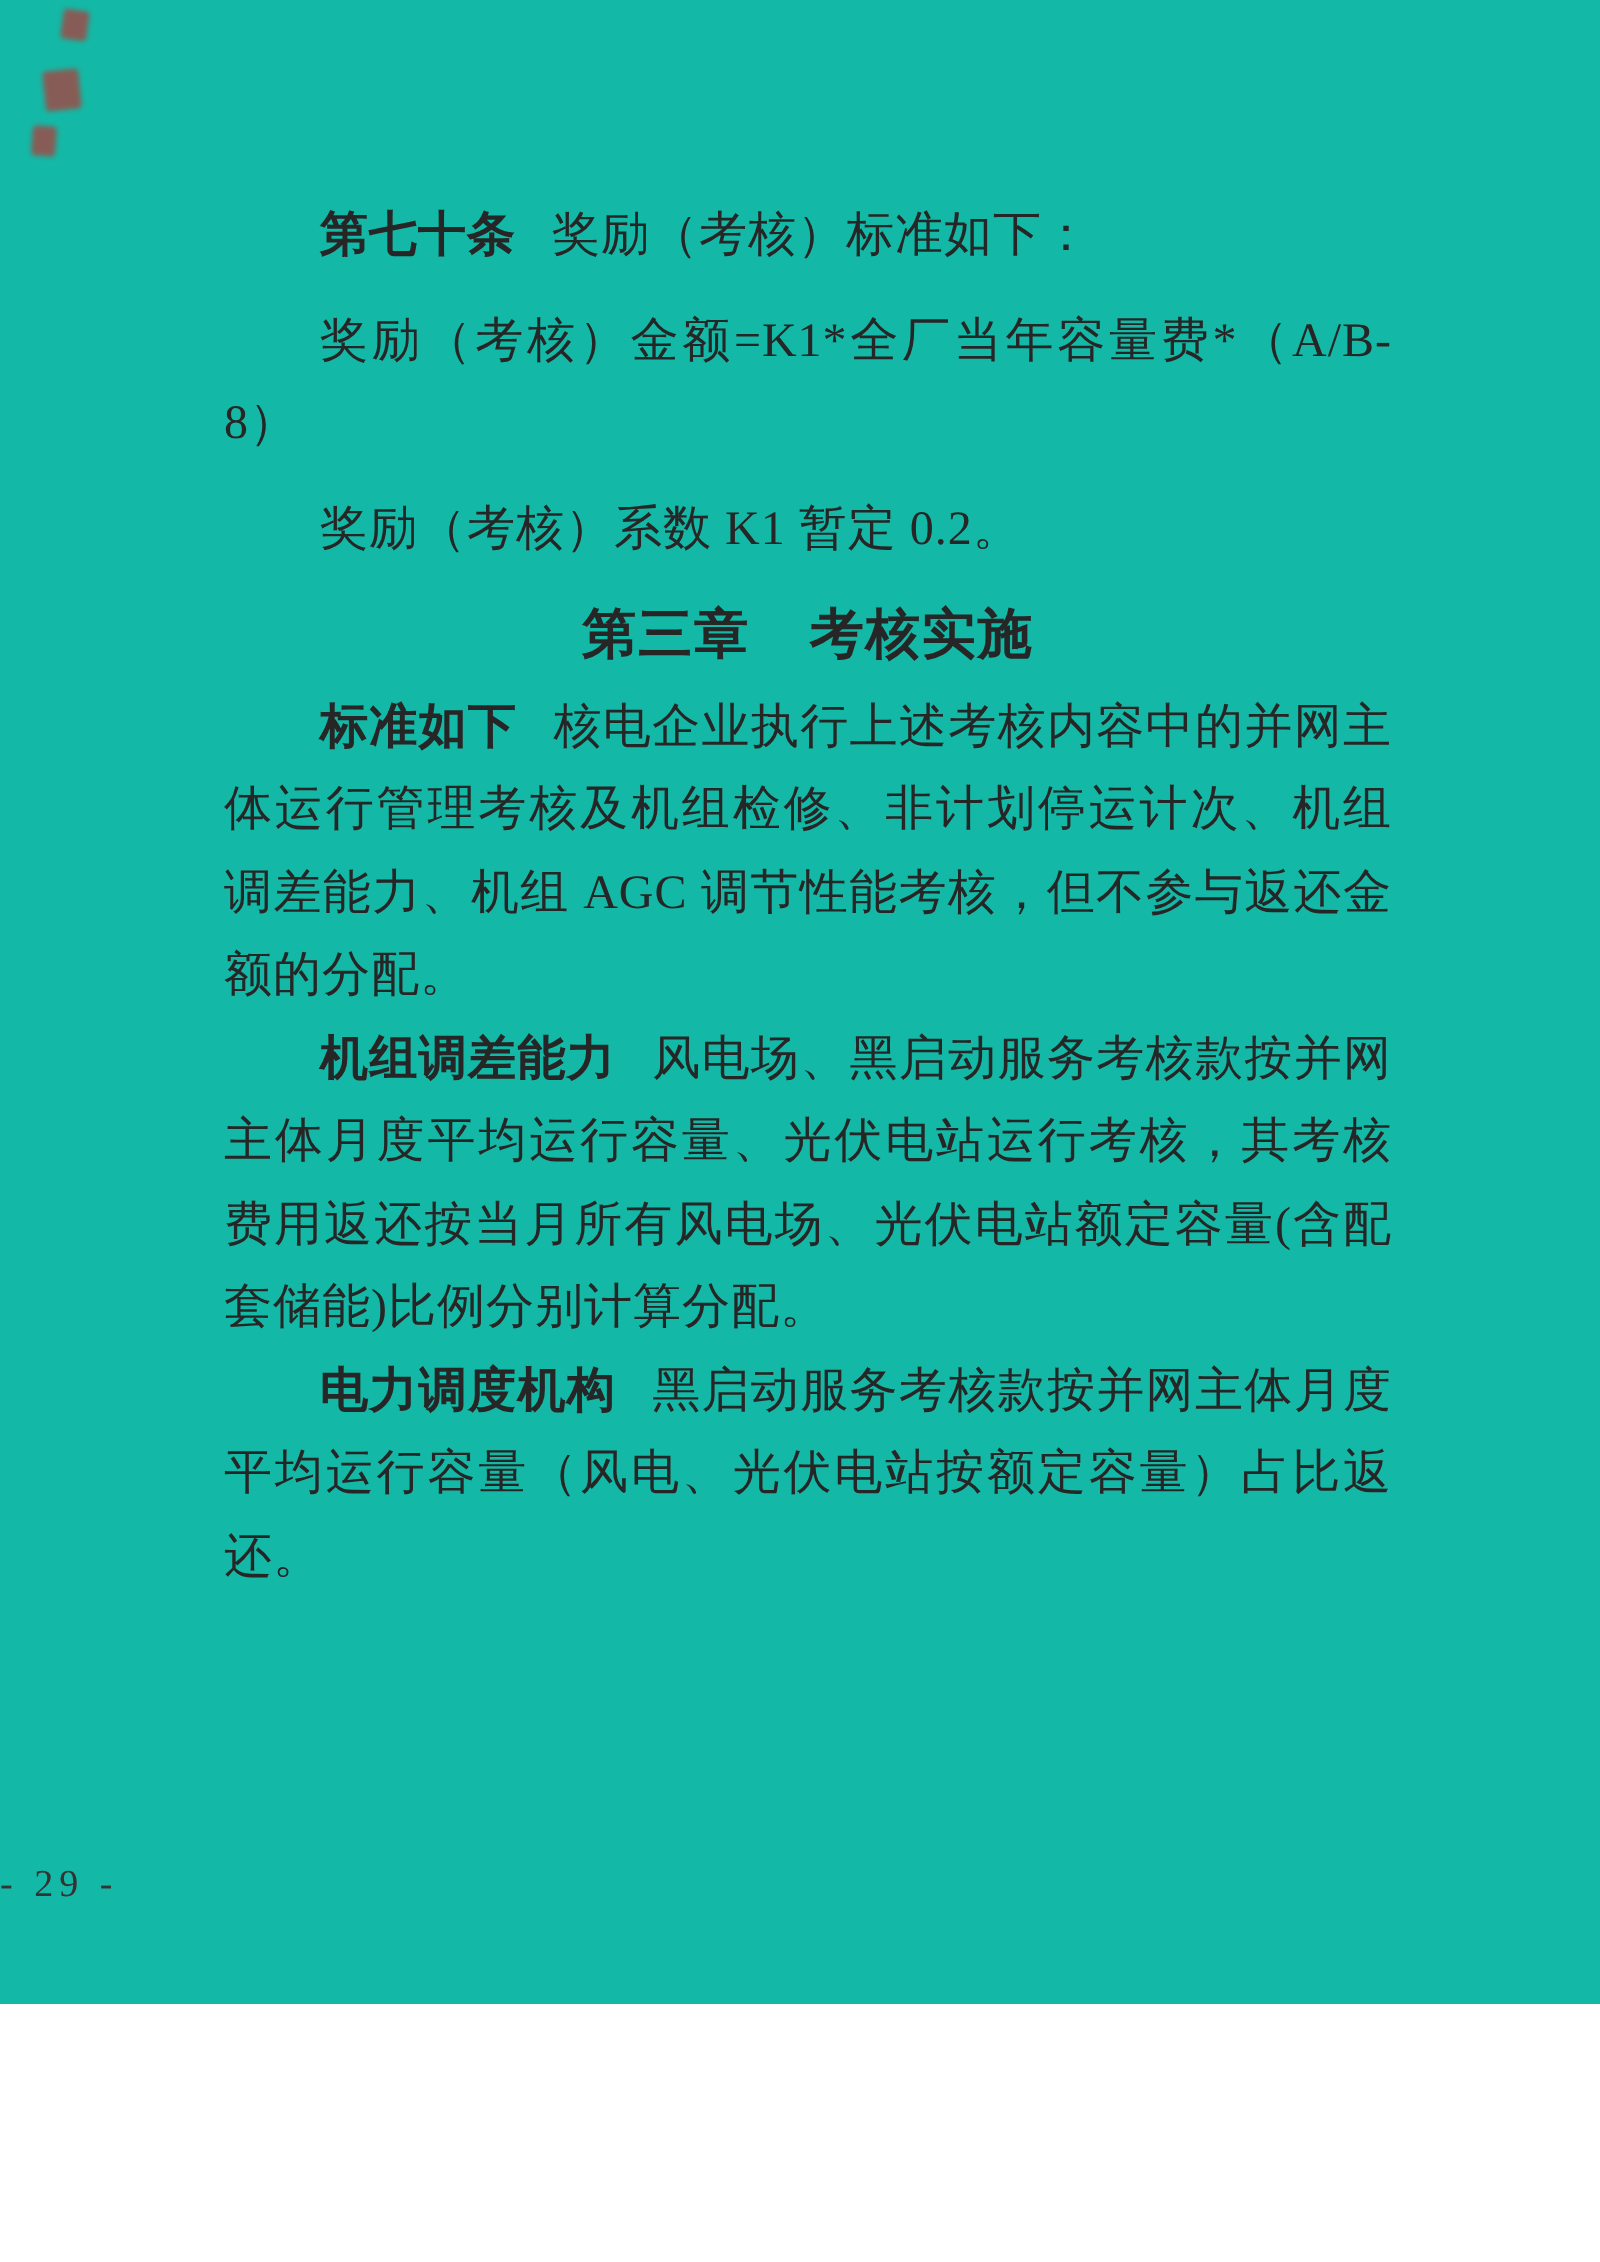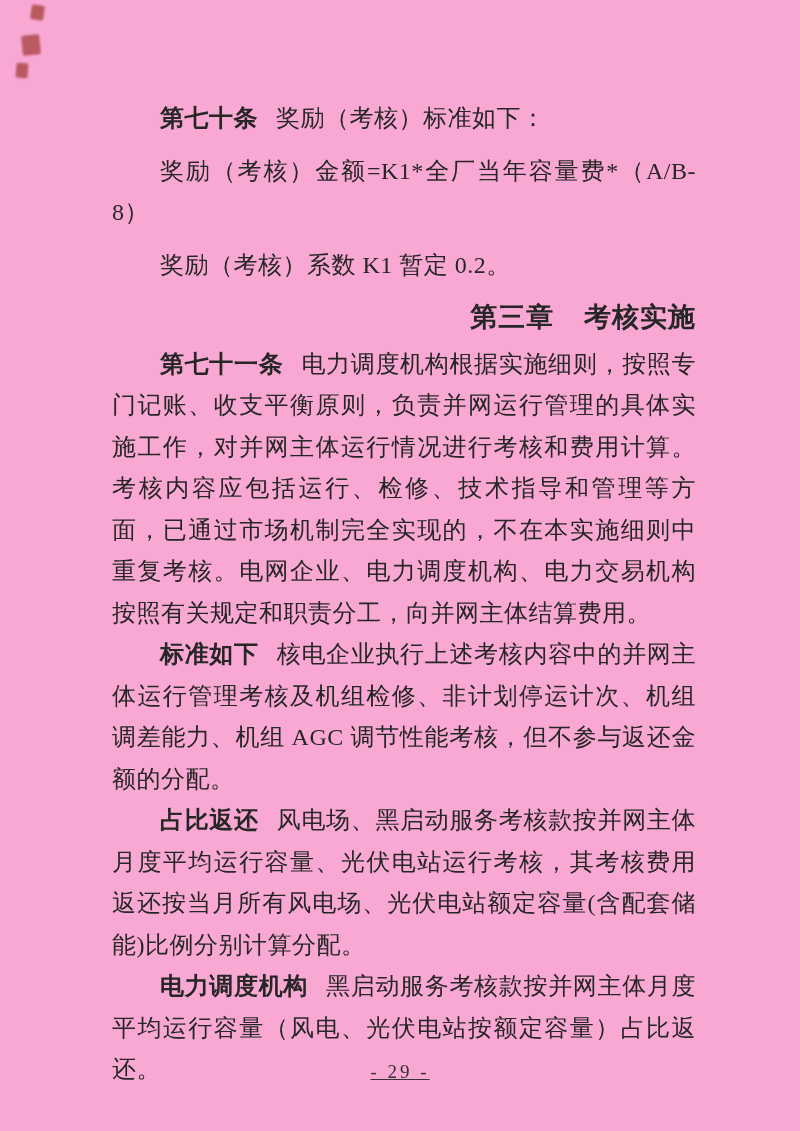--- a/index.html
+++ b/index.html
@@ -3,22 +3,22 @@
 <meta charset="utf-8">
 <style>
   html, body {
     margin: 0;
     padding: 0;
     background: #ffffff;
   }
   .page {
     position: relative;
     width: 800px;
-    height: 1131px;
-    background: #f9a8d4;
+    height: 1002px;
+    background: #14b8a6;
     overflow: hidden;
     font-family: "Liberation Serif", "DejaVu Serif", serif;
     color: #262626;
   }
   
   .stamp-mark {
     position: absolute;
     background: #a84340;
     opacity: 0.78;
     border-radius: 2px;
@@ -43,43 +43,41 @@
     margin: 0 0 11px 0;
     text-indent: 2em;
   }
   .lead {
     font-weight: bold;
     margin-right: 0.75em;
   }
   h2.chapter {
     font-size: 27px;
     font-weight: bold;
-    text-align: right;
+    text-align: center;
     text-indent: 0;
     margin: 2px 0 5px 0;
     line-height: 41.5px;
     letter-spacing: 1px;
   }
   h2.chapter .chapter-title {
     margin-left: 1.1em;
   }
   p.body-para {
     margin: 0;
     text-indent: 2em;
   }
   .page-number {
     position: absolute;
     left: 0;
     right: 0;
     bottom: 48px;
-    text-align: center;
     font-size: 19px;
     letter-spacing: 3px;
     color: #333333;
-    text-decoration: underline;
   }
 </style>
 </head>
 <body>
 
 <div class="page">
 
   <span class="stamp-mark m1"></span>
   <span class="stamp-mark m2"></span>
   <span class="stamp-mark m3"></span>
@@ -87,26 +85,25 @@
   <div class="content">
 
     <p class="intro"><span class="lead">第七十条</span><span>奖励（考核）标准如下：</span></p>
 
     <p class="intro">奖励（考核）金额=K1*全厂当年容量费*（A/B-8）</p>
 
     <p class="intro">奖励（考核）系数 K1 暂定 0.2。</p>
 
     <h2 class="chapter"><span>第三章</span><span class="chapter-title">考核实施</span></h2>
 
-    <p class="body-para"><span class="lead">第七十一条</span><span>电力调度机构根据实施细则，按照专门记账、收支平衡原则，负责并网运行管理的具体实施工作，对并网主体运行情况进行考核和费用计算。考核内容应包括运行、检修、技术指导和管理等方面，已通过市场机制完全实现的，不在本实施细则中重复考核。电网企业、电力调度机构、电力交易机构按照有关规定和职责分工，向并网主体结算费用。</span></p>
 
 
     <p class="body-para"><span class="lead">标准如下</span><span>核电企业执行上述考核内容中的并网主体运行管理考核及机组检修、非计划停运计次、机组调差能力、机组 AGC 调节性能考核，但不参与返还金额的分配。</span></p>
 
-    <p class="body-para"><span class="lead">占比返还</span><span>风电场、黑启动服务考核款按并网主体月度平均运行容量、光伏电站运行考核，其考核费用返还按当月所有风电场、光伏电站额定容量(含配套储能)比例分别计算分配。</span></p>
+    <p class="body-para"><span class="lead">机组调差能力</span><span>风电场、黑启动服务考核款按并网主体月度平均运行容量、光伏电站运行考核，其考核费用返还按当月所有风电场、光伏电站额定容量(含配套储能)比例分别计算分配。</span></p>
 
     <p class="body-para"><span class="lead">电力调度机构</span><span>黑启动服务考核款按并网主体月度平均运行容量（风电、光伏电站按额定容量）占比返还。</span></p>
 
   </div>
 
   <div class="page-number">- 29 -</div>
 
 </div>
 
 </body></html>

